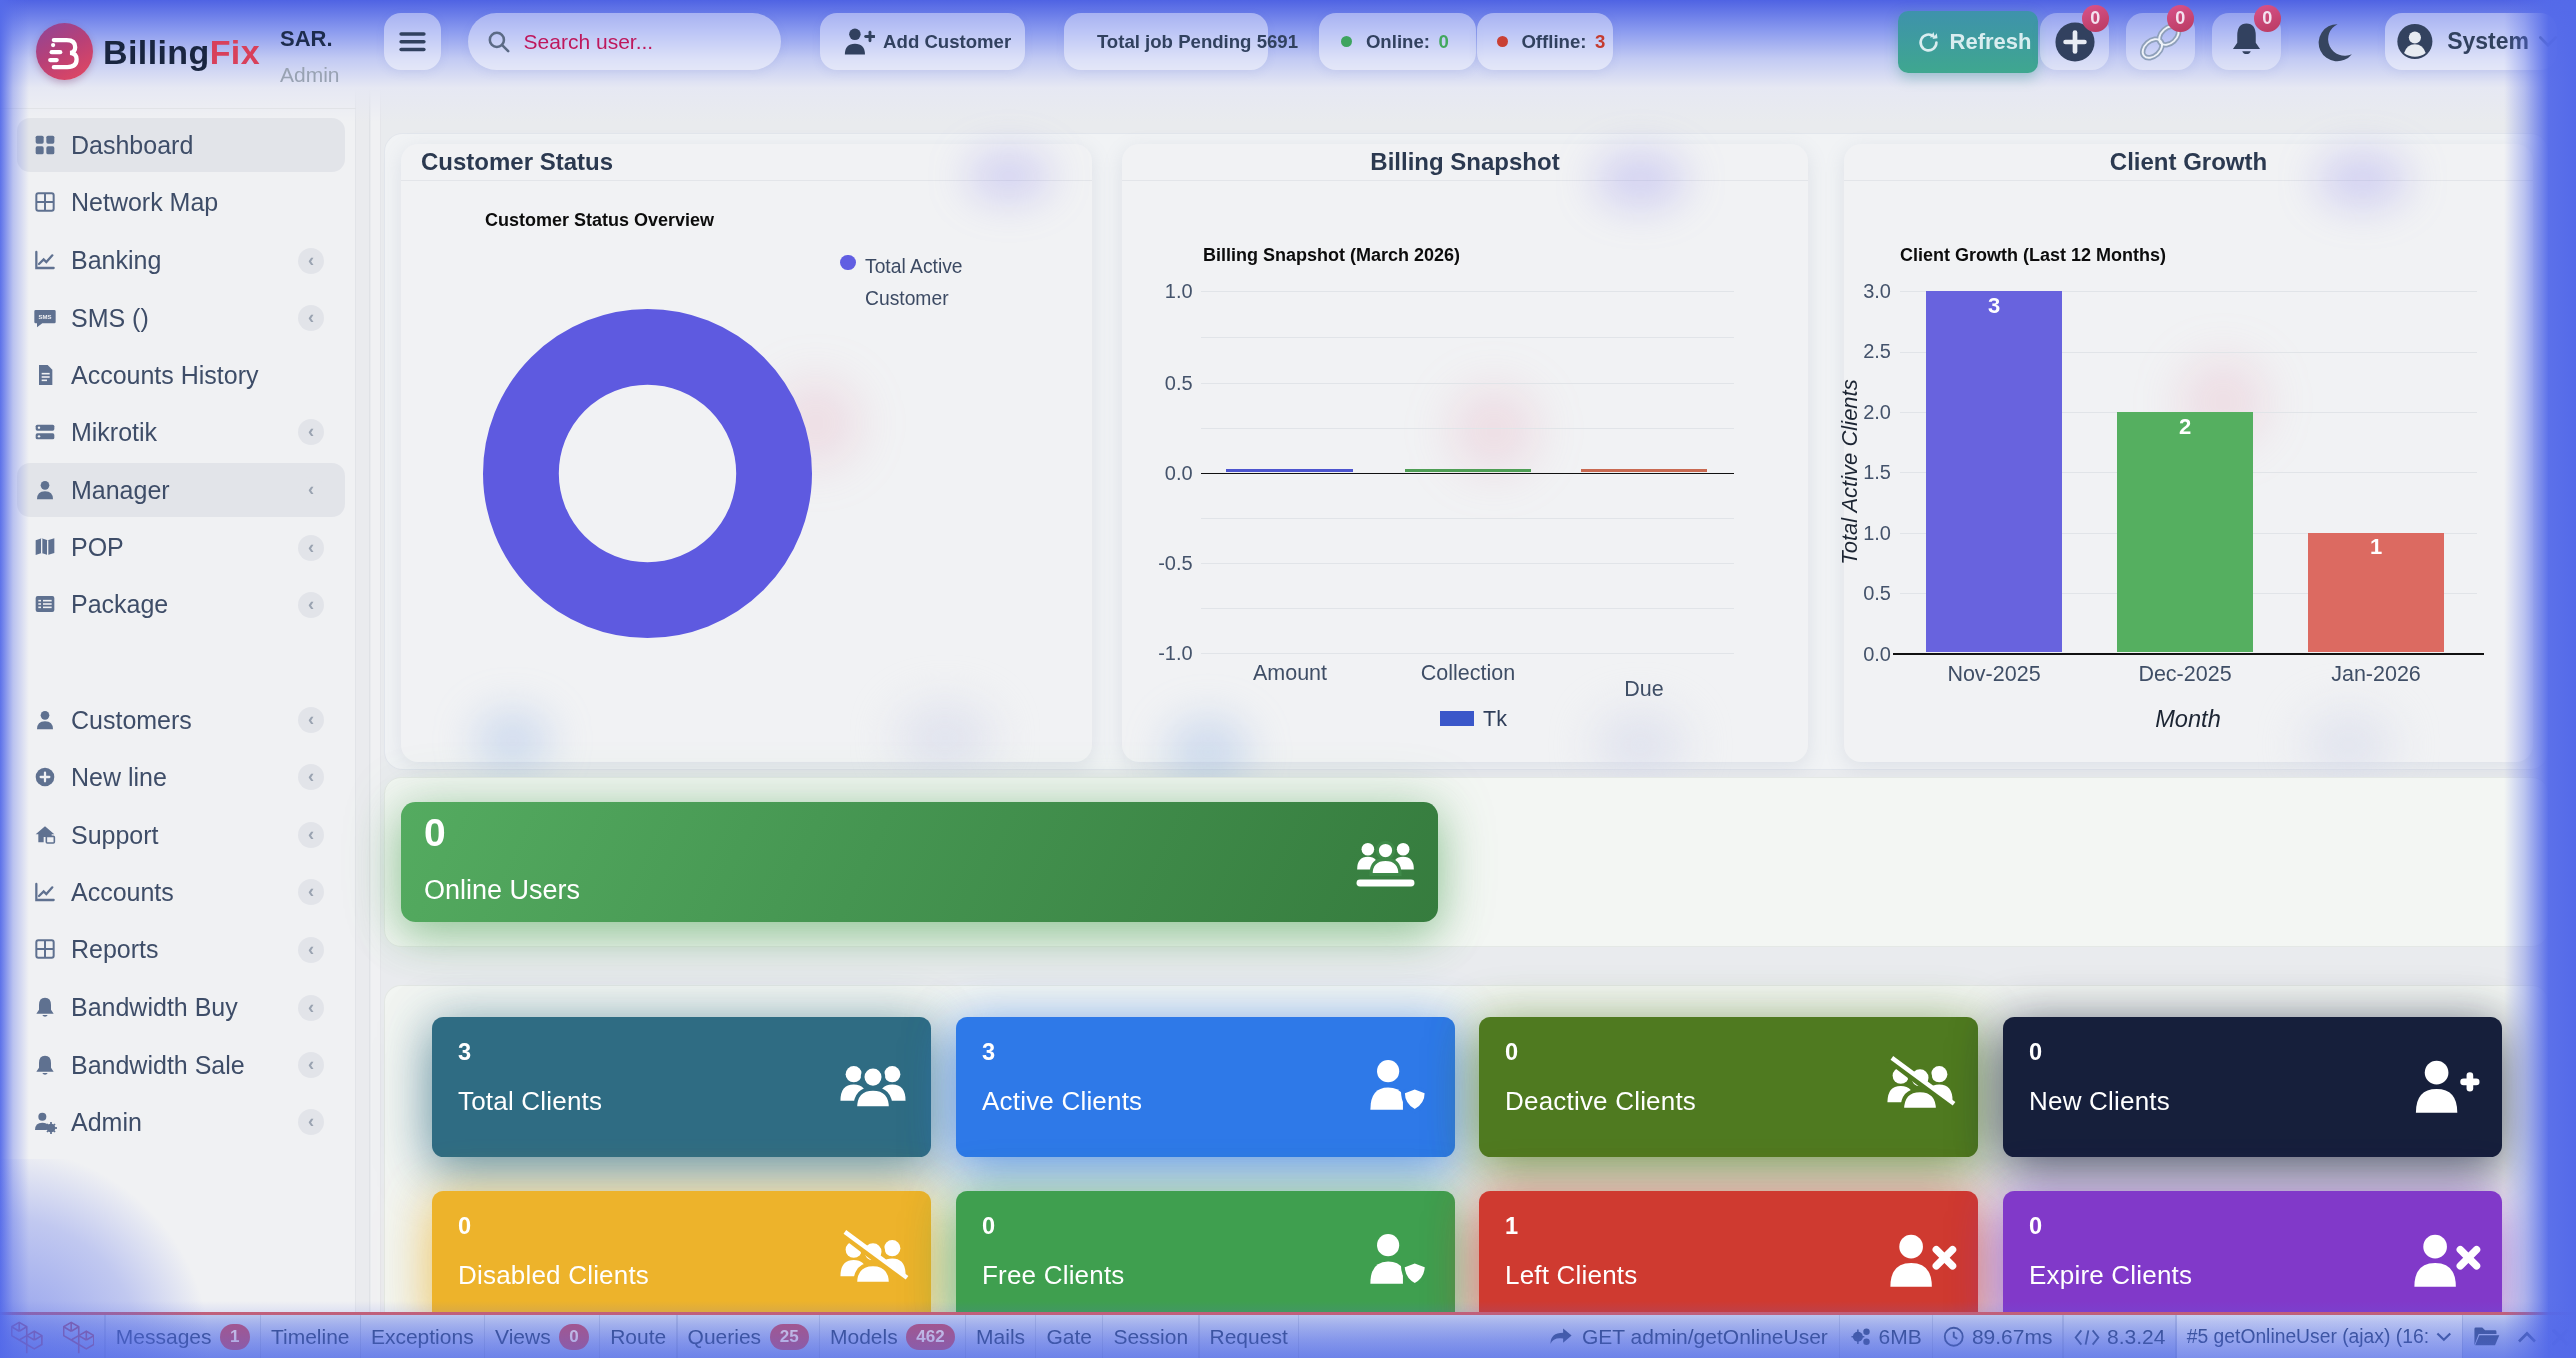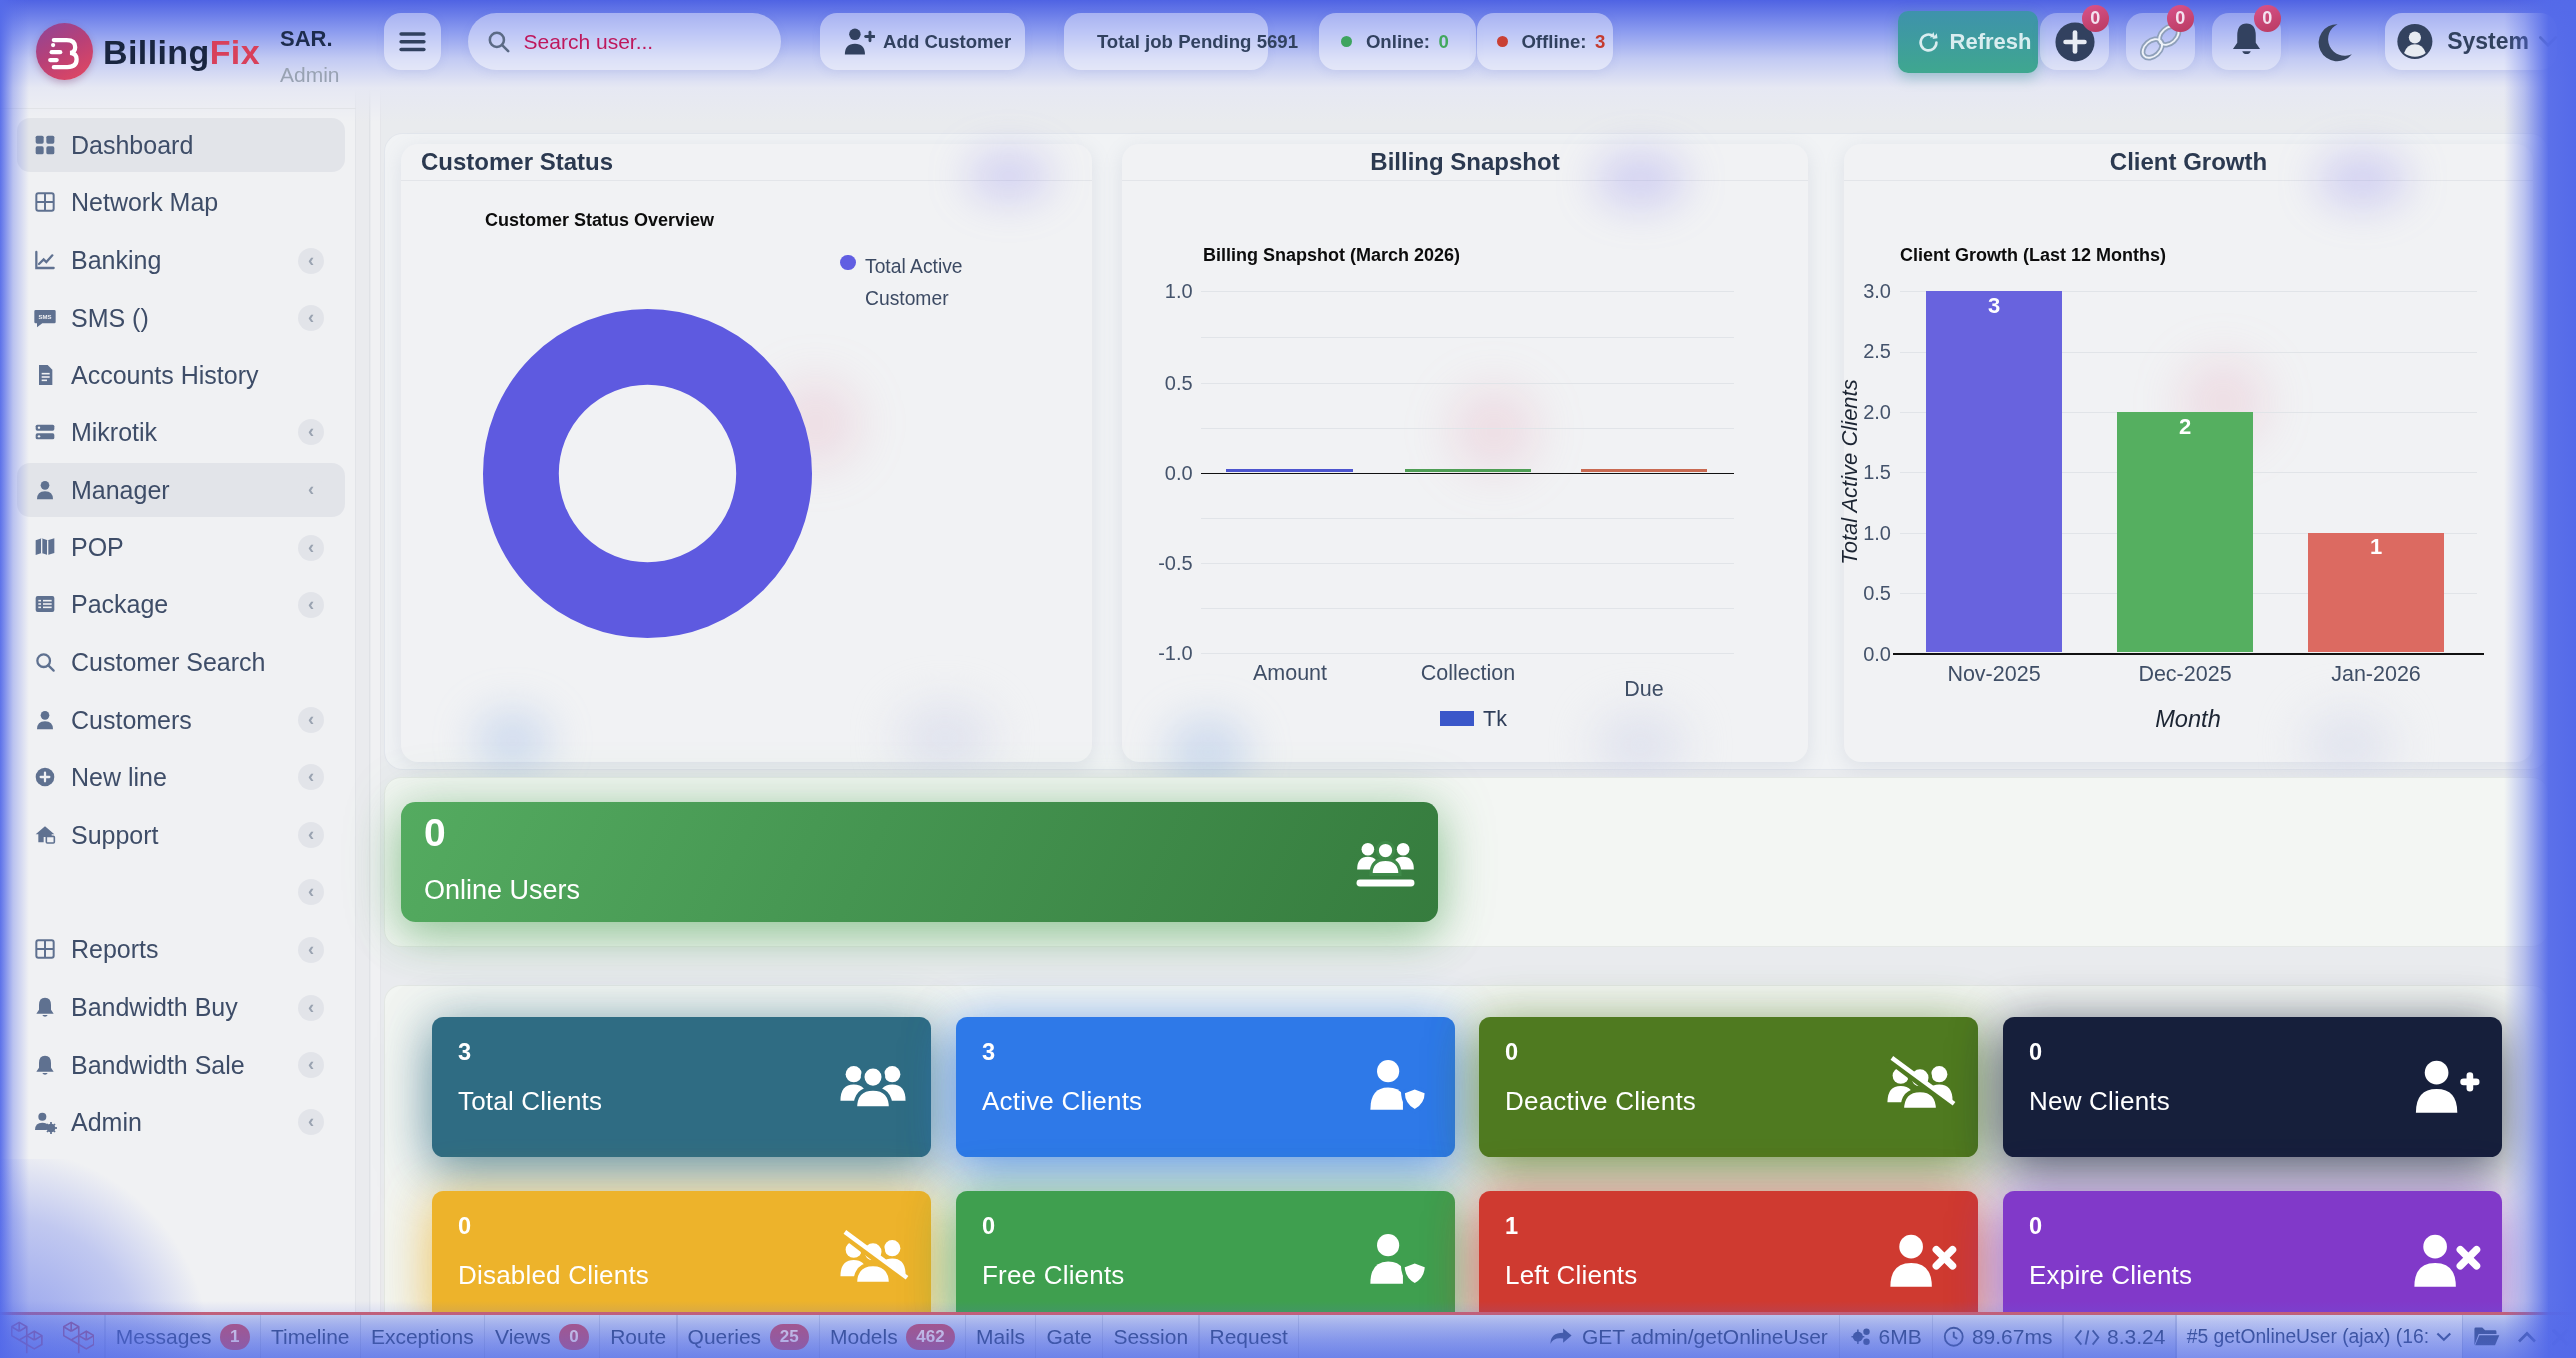--- a/index.html
+++ b/index.html
@@ -141,27 +141,20 @@
           <line x1="15" y1="13" x2="28" y2="13"></line>
           <line x1="8" y1="18" x2="12" y2="18"></line>
           <line x1="15" y1="18" x2="28" y2="18"></line>
           <line x1="8" y1="23" x2="12" y2="23"></line>
           <line x1="15" y1="23" x2="28" y2="23"></line>
         </g>
       </svg>
       <span class="lbl">Package</span>
     </div>
 <div class="chev" style="left:298px;top:592px;">‹</div>
-<div class="navitem" style="top:635px;">
-      <svg class="navicon" viewBox="0 0 36 36">
-        <circle cx="16" cy="16" r="9.5" fill="none" stroke="#5f7190" stroke-width="3.4"></circle>
-        <line x1="23" y1="23" x2="31" y2="31" stroke="#5f7190" stroke-width="3.4" stroke-linecap="round"></line>
-      </svg>
-      <span class="lbl">Customer Search</span>
-    </div>
 <div class="navitem" style="top:693px;">
       <svg class="navicon" viewBox="0 0 36 36">
         <circle cx="18" cy="11" r="6.5" fill="#5f7190"></circle>
         <path d="M6 32 q0 -12 12 -12 q12 0 12 12 z" fill="#5f7190"></path>
       </svg>
       <span class="lbl">Customers</span>
     </div>
 <div class="chev" style="left:298px;top:707px;">‹</div>
 <div class="navitem" style="top:750px;">
       <svg class="navicon" viewBox="0 0 36 36">
@@ -175,20 +168,29 @@
     </div>
 <div class="chev" style="left:298px;top:764px;">‹</div>
 <div class="navitem" style="top:808px;">
       <svg class="navicon" viewBox="0 0 36 36">
         <path d="M4 17 L18 5 l14 12 h-4 v12 h-8 v-8 h-4 v8 h-8 v-12 z" fill="#5f7190"></path>
         <rect x="20" y="20" width="12" height="10" rx="1.5" fill="#f0f1f3" stroke="#5f7190" stroke-width="2.4"></rect>
       </svg>
       <span class="lbl">Support</span>
     </div>
 <div class="chev" style="left:298px;top:822px;">‹</div>
+<div class="navitem" style="top:865px;">
+      <svg class="navicon" viewBox="0 0 36 36">
+        <g stroke="#5f7190" stroke-width="3.4" fill="none" stroke-linecap="round">
+          <path d="M5 6 v24 h26"></path>
+          <path d="M9 24 l7 -7 4 4 9 -10"></path>
+        </g>
+      </svg>
+      <span class="lbl">Accounts</span>
+    </div>
 <div class="chev" style="left:298px;top:879px;">‹</div>
 <div class="navitem" style="top:922px;">
       <svg class="navicon" viewBox="0 0 36 36">
         <g fill="none" stroke="#5f7190" stroke-width="3">
           <rect x="5" y="5" width="26" height="26" rx="3"></rect>
           <line x1="18" y1="5" x2="18" y2="31"></line>
           <line x1="5" y1="18" x2="31" y2="18"></line>
         </g>
       </svg>
       <span class="lbl">Reports</span>

